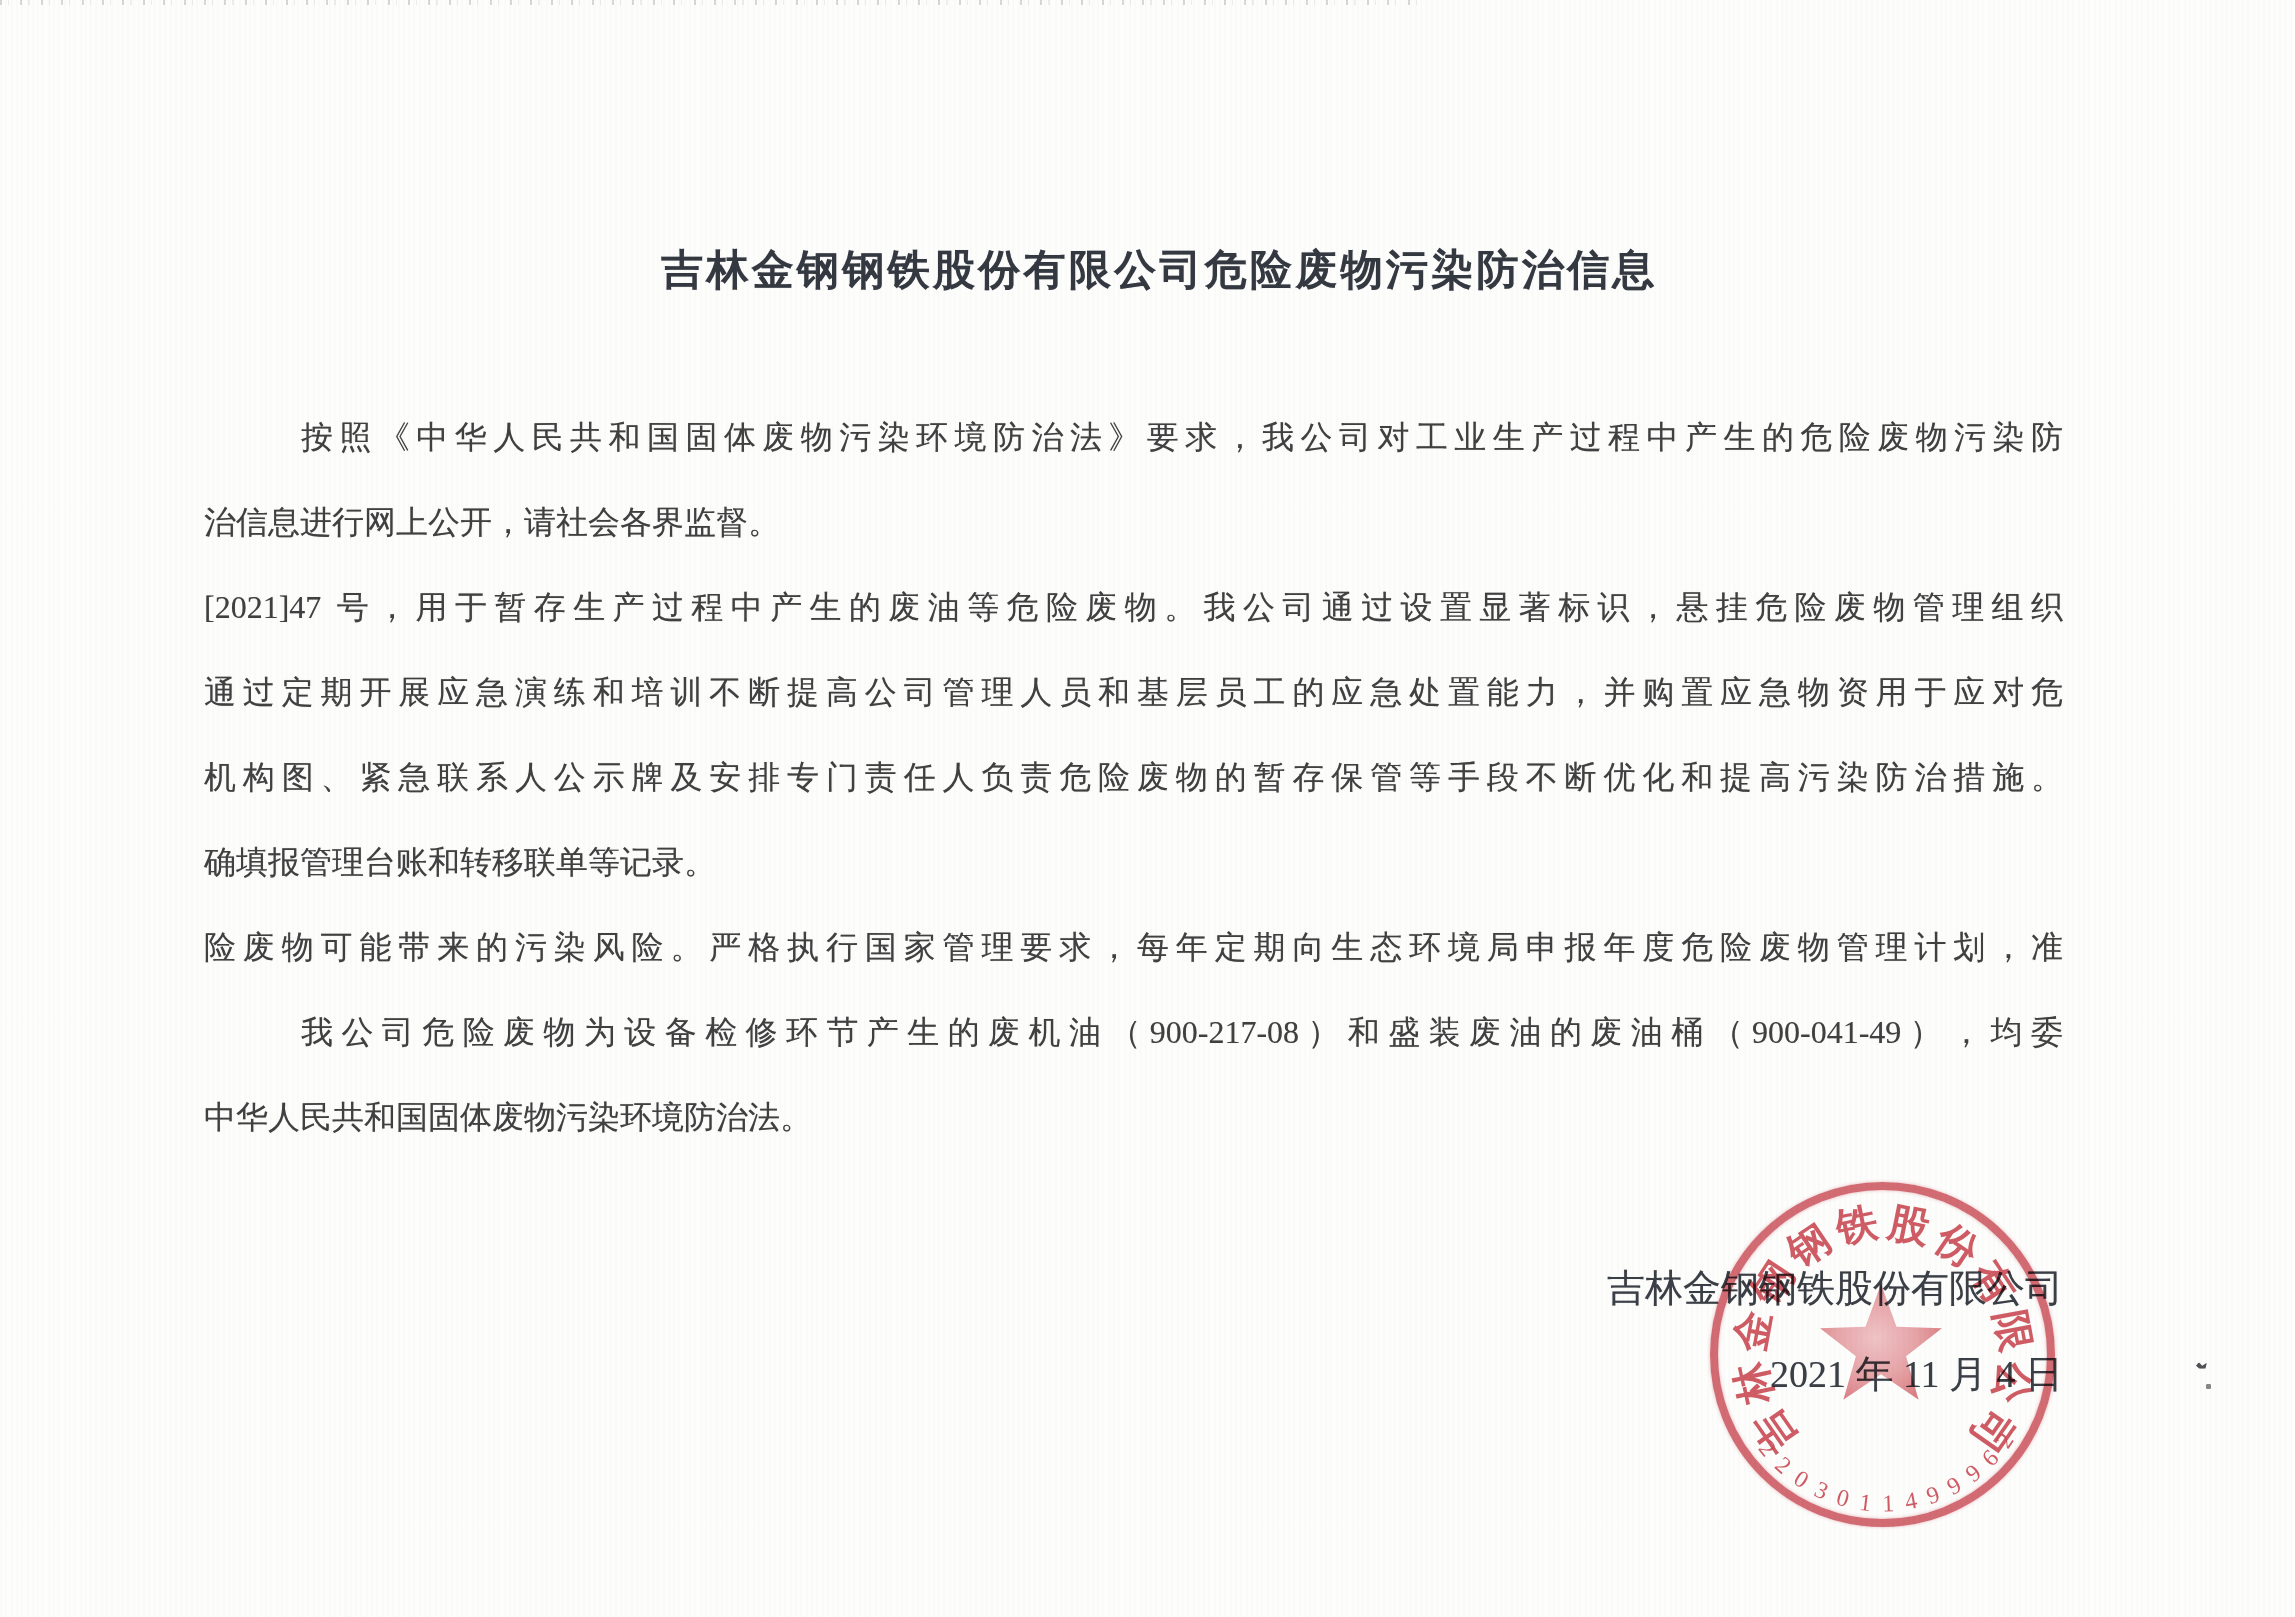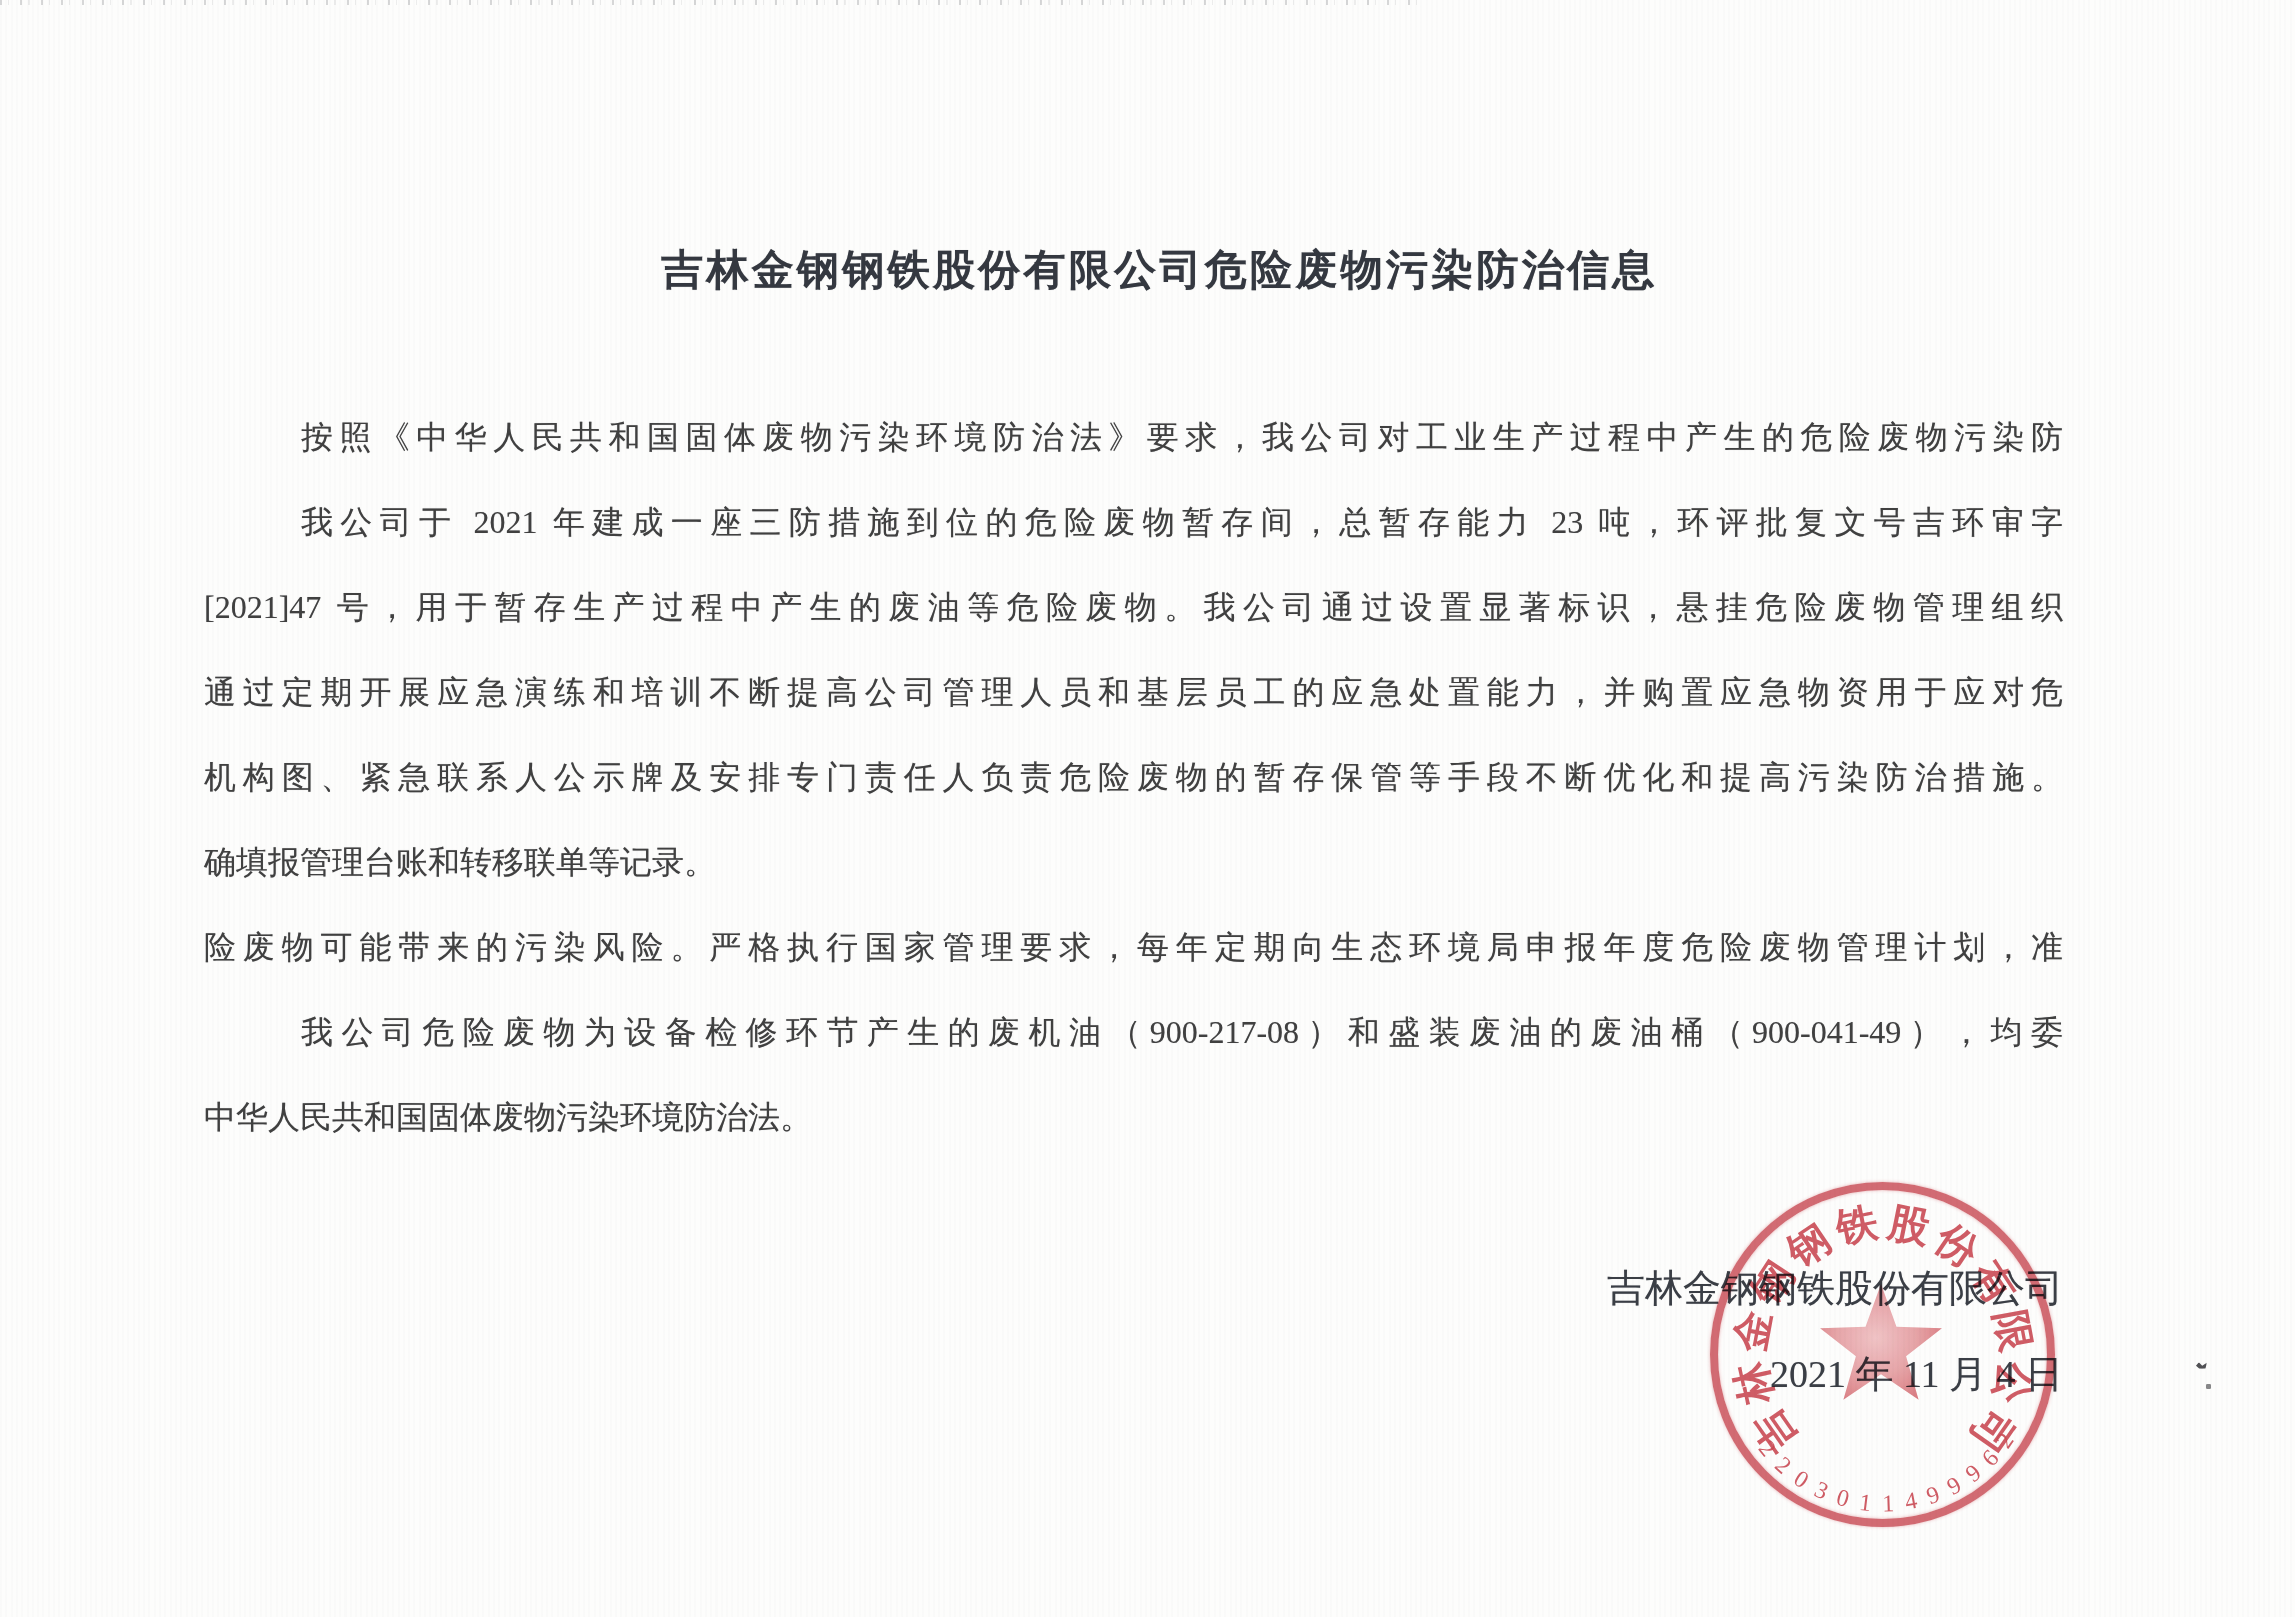--- a/index.html
+++ b/index.html
@@ -105,21 +105,21 @@
 <body>
 
 <div class="page">
   <div class="scan-texture"></div>
   <div class="scan-edge-noise"></div>
 
   <div class="doc-title">吉林金钢钢铁股份有限公司危险废物污染防治信息</div>
 
   <div class="body-text">
       <div class="line indent just">按照《中华人民共和国固体废物污染环境防治法》要求，我公司对工业生产过程中产生的危险废物污染防</div>
-      <div class="line indent just">我公司于 2021 年建成一座三防措施到位的危险废物暂存间，总暂存能力 23 吨，环评批复文号吉环审字</div>
+      <div class="line">治信息进行网上公开，请社会各界监督。</div>
       <div class="line just">[2021]47 号，用于暂存生产过程中产生的废油等危险废物。我公司通过设置显著标识，悬挂危险废物管理组织</div>
       <div class="line just">通过定期开展应急演练和培训不断提高公司管理人员和基层员工的应急处置能力，并购置应急物资用于应对危</div>
       <div class="line just">机构图、紧急联系人公示牌及安排专门责任人负责危险废物的暂存保管等手段不断优化和提高污染防治措施。</div>
       <div class="line">确填报管理台账和转移联单等记录。</div>
       <div class="line just">险废物可能带来的污染风险。严格执行国家管理要求，每年定期向生态环境局申报年度危险废物管理计划，准</div>
       <div class="line indent just">我公司危险废物为设备检修环节产生的废机油（900-217-08）和盛装废油的废油桶（900-041-49），均委</div>
       <div class="line">中华人民共和国固体废物污染环境防治法。</div>
     </div>
 
   <div class="signature">

